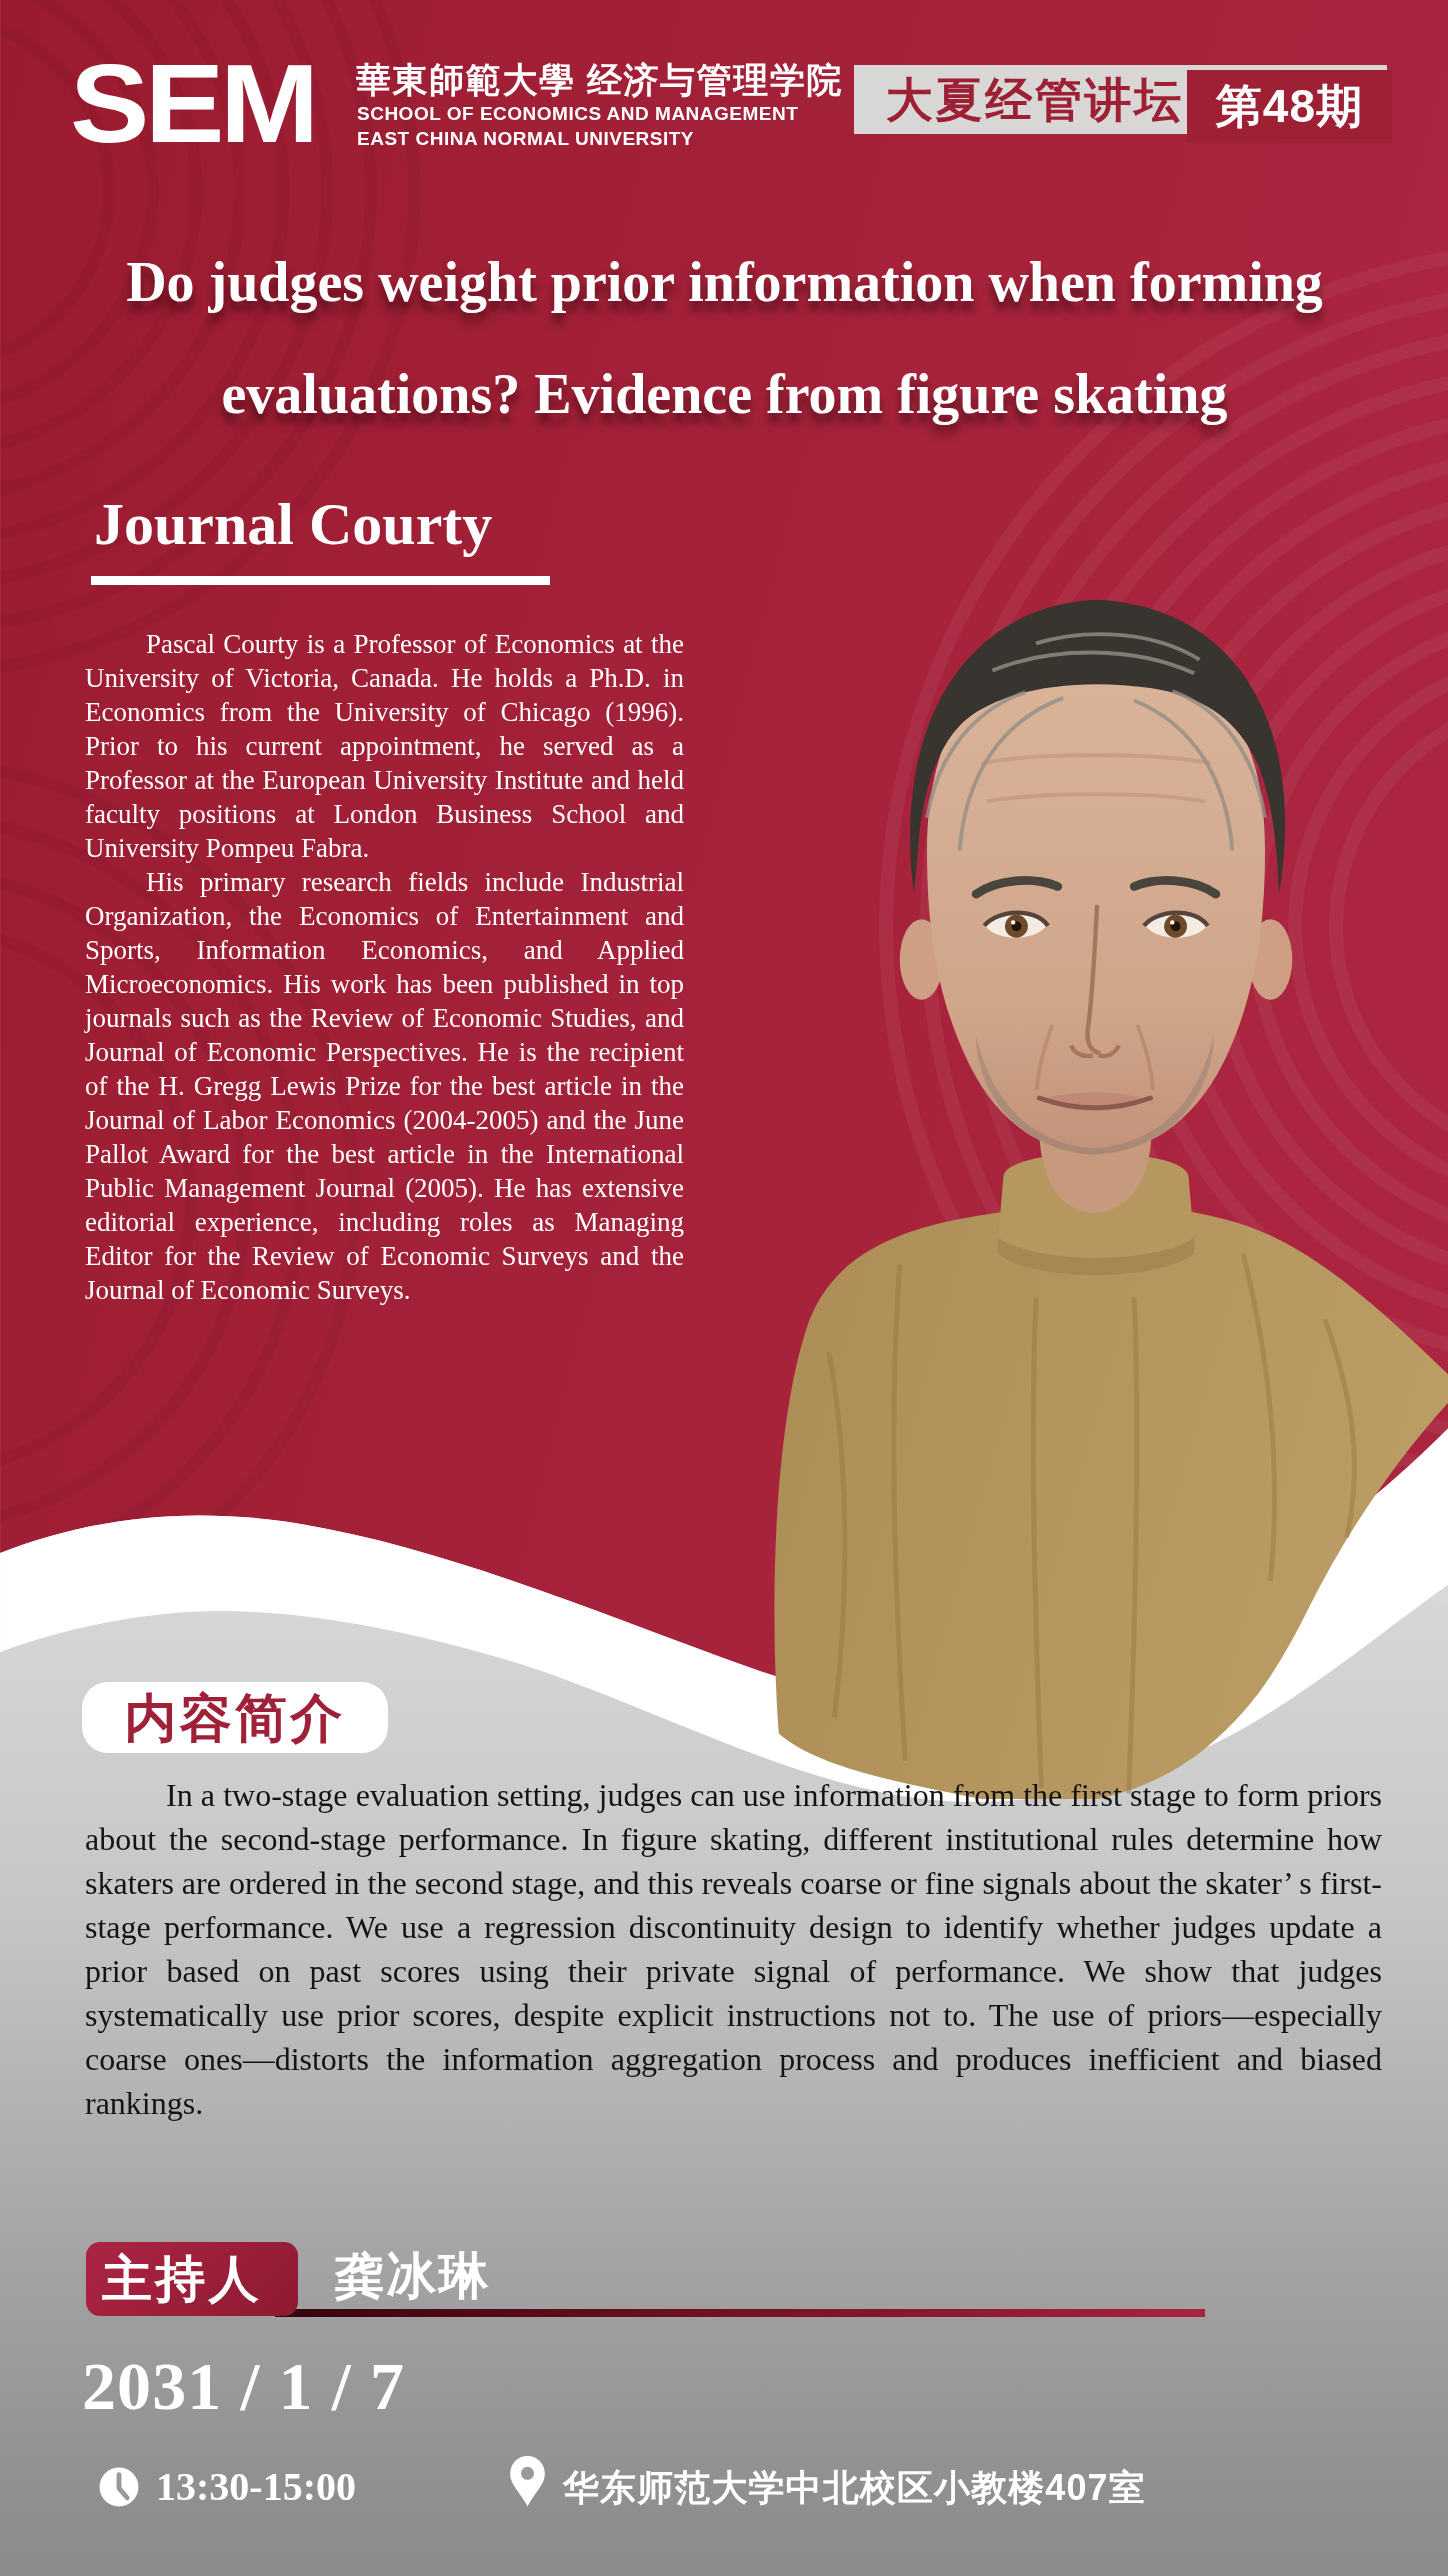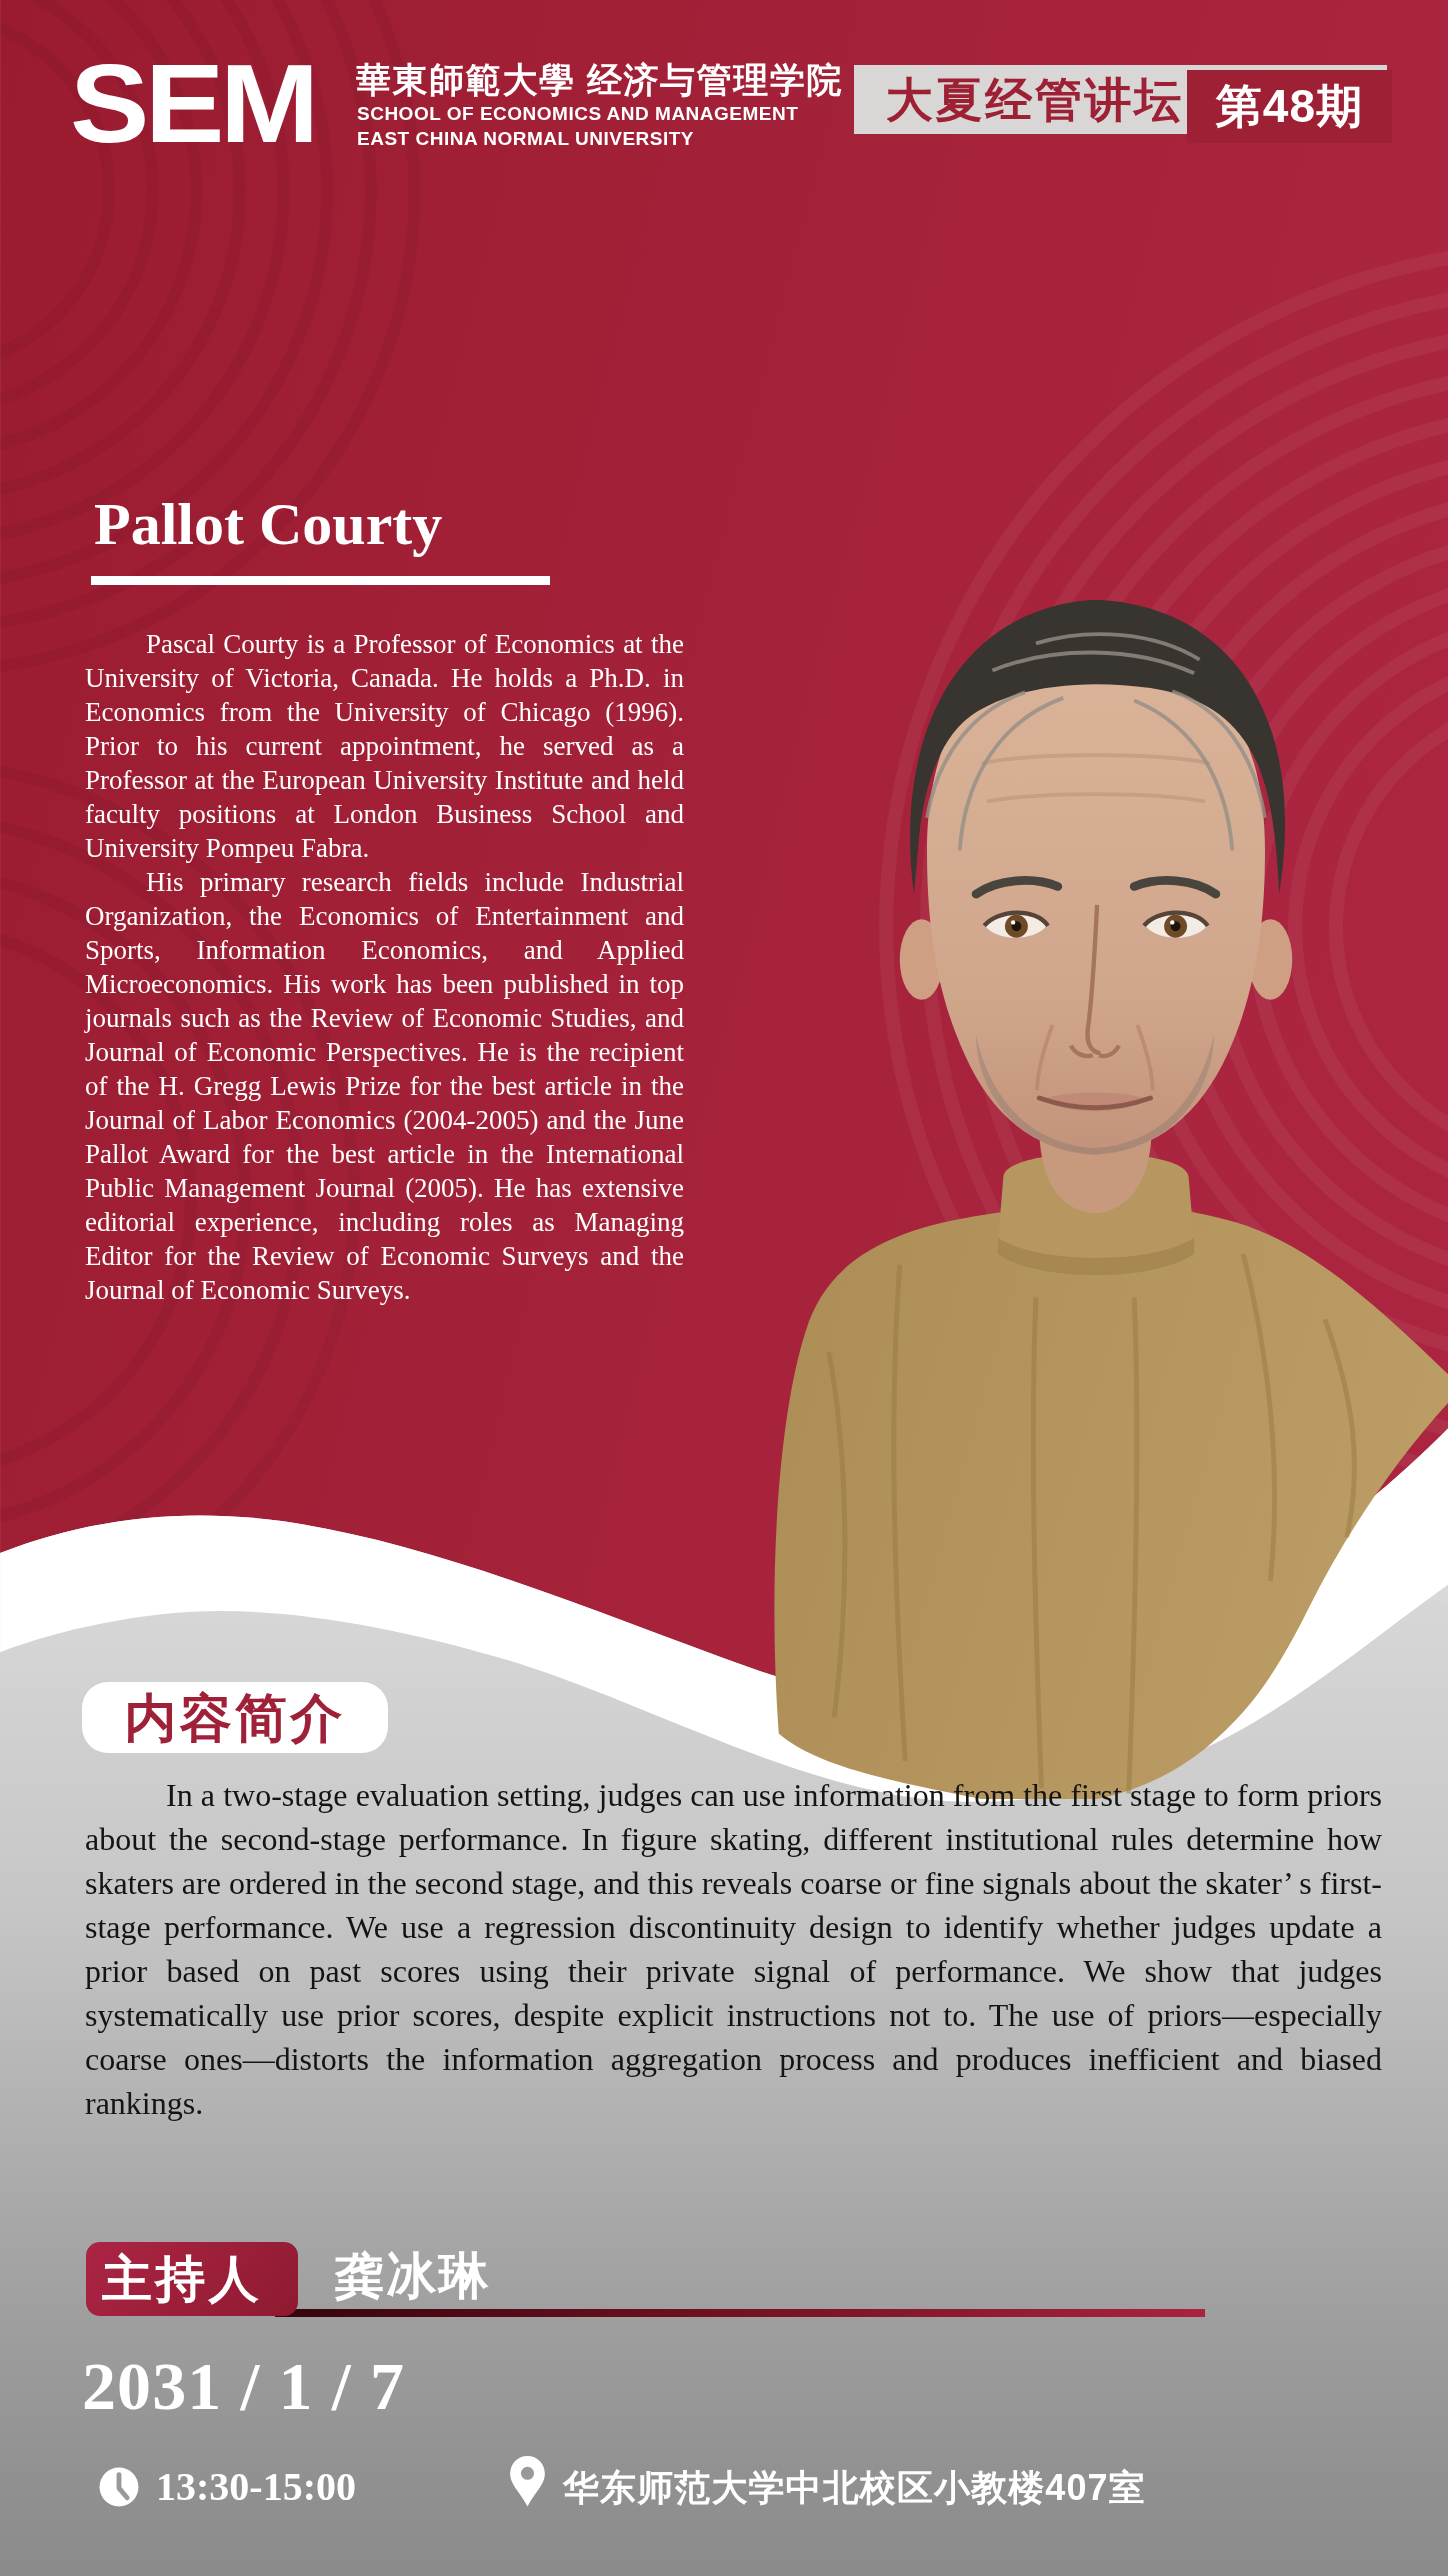--- a/index.html
+++ b/index.html
@@ -183,22 +183,26 @@
     <div class="abs logo-sem">SEM</div>
     <div class="abs logo-cn cjk">華東師範大學 经济与管理学院</div>
     <div class="abs logo-en1">SCHOOL OF ECONOMICS AND MANAGEMENT</div>
     <div class="abs logo-en2">EAST CHINA NORMAL UNIVERSITY</div>
 
     <div class="abs badge-gray"></div>
     <div class="abs badge-red"></div>
     <div class="abs badge-series cjk">大夏经管讲坛</div>
     <div class="abs badge-issue cjk">第48期</div>
 
-
-    <div class="abs speaker-name">Pallot Courty</div>
+    <div class="abs title">
+      <div>Do judges weight prior information when forming</div>
+      <div>evaluations? Evidence from figure skating</div>
+    </div>
+
+    <div class="abs speaker-name">Journal Courty</div>
     <div class="abs speaker-underline"></div>
 
     <div class="abs bio">
       <div class="bio-cut"></div>
       <p>Pascal Courty is a Professor of Economics at the University of Victoria, Canada. He holds a Ph.D. in Economics from the University of Chicago (1996). Prior to his current appointment, he served as a Professor at the European University Institute and held faculty positions at London Business School and University Pompeu Fabra.</p>
       <p>His primary research fields include Industrial Organization, the Economics of Entertainment and Sports, Information Economics, and Applied Microeconomics. His work has been published in top journals such as the Review of Economic Studies, and Journal of Economic Perspectives. He is the recipient of the H. Gregg Lewis Prize for the best article in the Journal of Labor Economics (2004-2005) and the June Pallot Award for the best article in the International Public Management Journal (2005). He has extensive editorial experience, including roles as Managing Editor for the Review of Economic Surveys and the Journal of Economic Surveys.</p>
     </div>
 
     <div class="abs intro-badge"></div>
     <div class="abs intro-badge-text cjk">内容简介</div>

